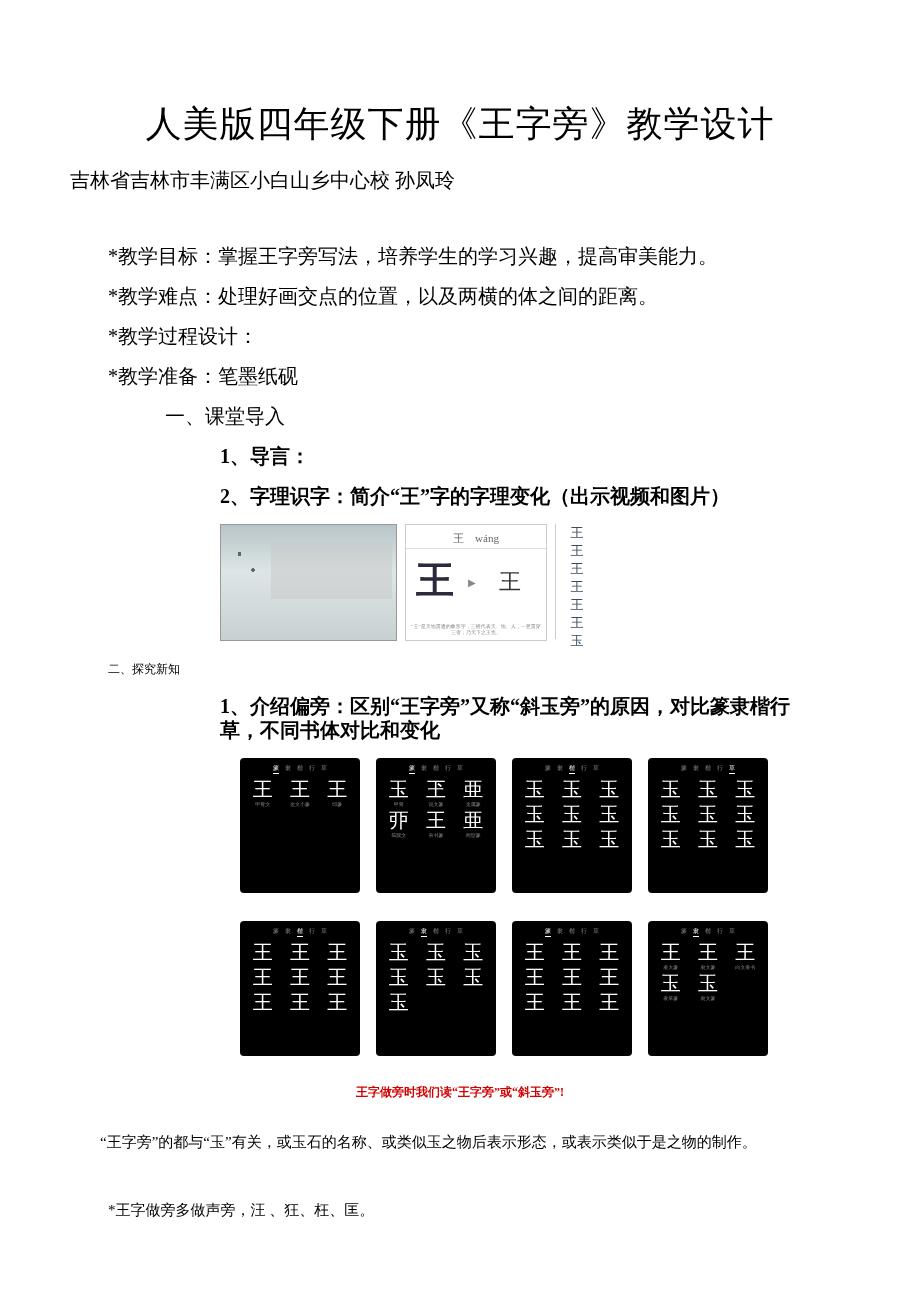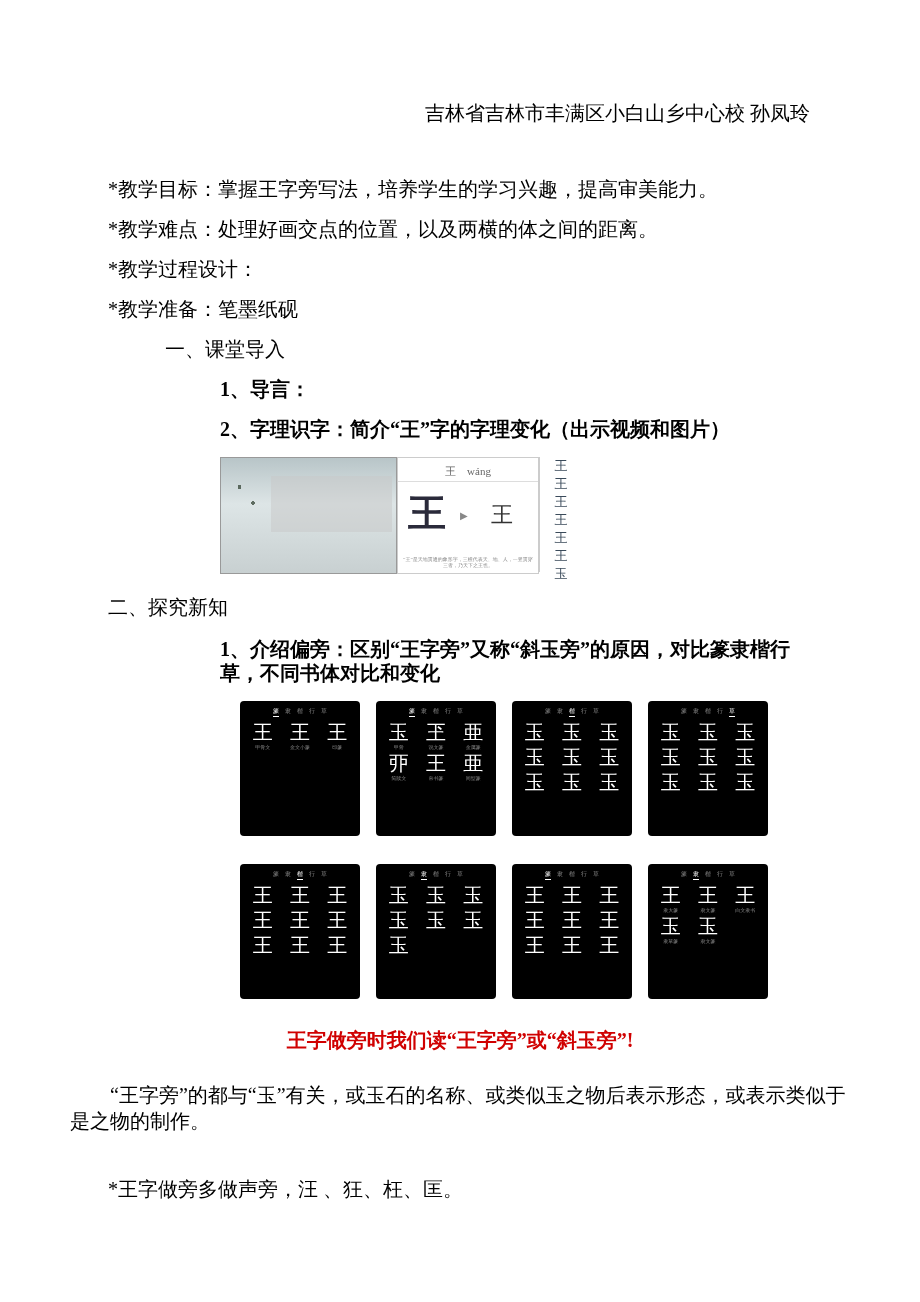--- a/index.html
+++ b/index.html
@@ -14,36 +14,36 @@
   }
   .title {
     font-size: 36px;
     text-align: center;
     font-family: "SimSun", "宋体", serif;
     margin-bottom: 18px;
     letter-spacing: 1px;
   }
   .subtitle {
     font-size: 20px;
-    text-align: right;
     padding-right: 40px;
     font-family: "KaiTi", "楷体", serif;
     margin-bottom: 50px;
   }
   .para {
     font-size: 20px;
     line-height: 24px;
     margin: 16px 0;
   }
   .indent1 { padding-left: 38px; }
   .indent2 { padding-left: 95px; }
   .indent3 { padding-left: 150px; font-weight: bold; }
 
   .images-row {
     display: flex;
+    gap: 8px;
     margin: 10px 0 20px 150px;
     align-items: flex-start;
   }
   .img-panel-1 {
     width: 175px;
     height: 115px;
     background: linear-gradient(180deg, #b8c5c8 0%, #dde5e6 40%, #c8d0d1 100%);
     position: relative;
     overflow: hidden;
     border: 1px solid #999;
@@ -121,21 +121,21 @@
     border-left: 1px solid #ccc;
     padding-left: 6px;
   }
   .img-panel-3 span {
     font-size: 13px;
     color: #3a4a5a;
     font-family: serif;
   }
 
   .section-head {
-    font-size: 20px;
+    font-size: 12px;
     margin: 20px 0 12px 38px;
   }
 
   .style-grid {
     display: flex;
     flex-wrap: wrap;
     gap: 16px;
     margin-left: 170px;
     margin-bottom: 28px;
     width: 560px;
@@ -181,37 +181,38 @@
     font-size: 5px;
     color: #888;
     display: block;
     margin-top: 1px;
   }
 
   .red-center {
     text-align: center;
     font-weight: bold;
     color: #d00000;
-    font-size: 20px;
+    font-size: 12px;
     margin: 18px 0 28px 0;
   }
   .body-para {
-    font-size: 20px;
+    font-size: 15px;
     line-height: 26px;
     margin: 4px 0;
   }
   .body-indent {
     text-indent: 2em;
   }
 </style>
 </head>
 <body>
 
 <div class="page">
 
+  <div class="title">人美版四年级下册《王字旁》教学设计</div>
   <div class="subtitle">吉林省吉林市丰满区小白山乡中心校 孙凤玲</div>
 
   <div class="para indent1">
     <span>*教学目标：</span><span>掌握王字旁写法，培养学生的学习兴趣，提高审美能力。</span>
   </div>
   <div class="para indent1">
     <span>*教学难点：</span><span>处理好画交点的位置，以及两横的体之间的距离。</span>
   </div>
   <div class="para indent1">*教学过程设计：</div>
   <div class="para indent1">

